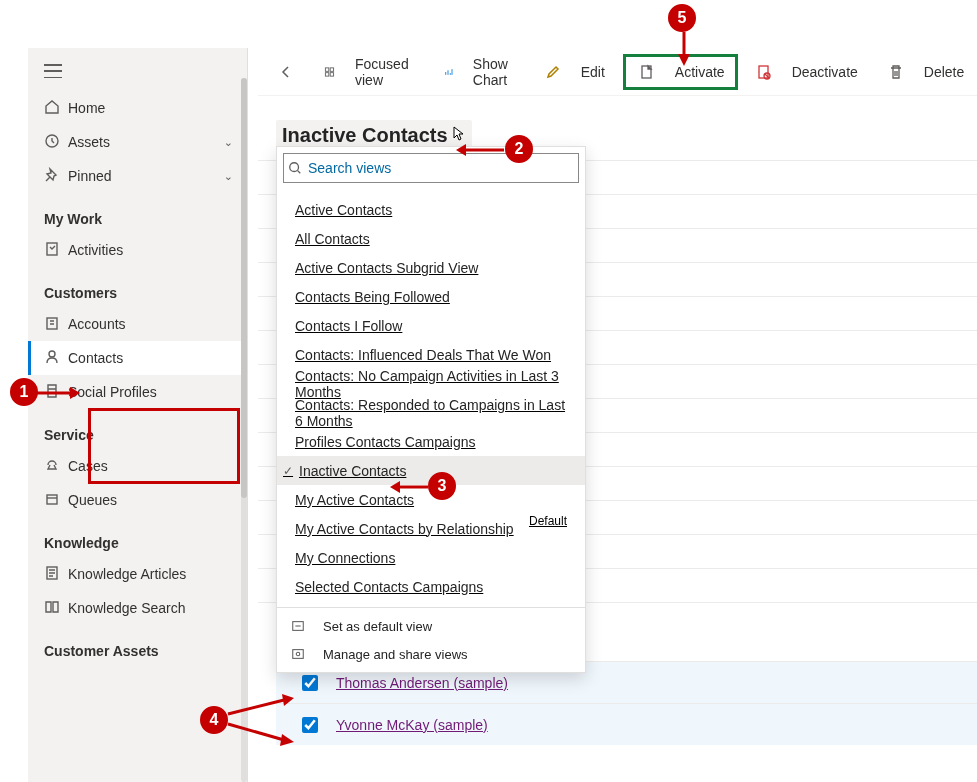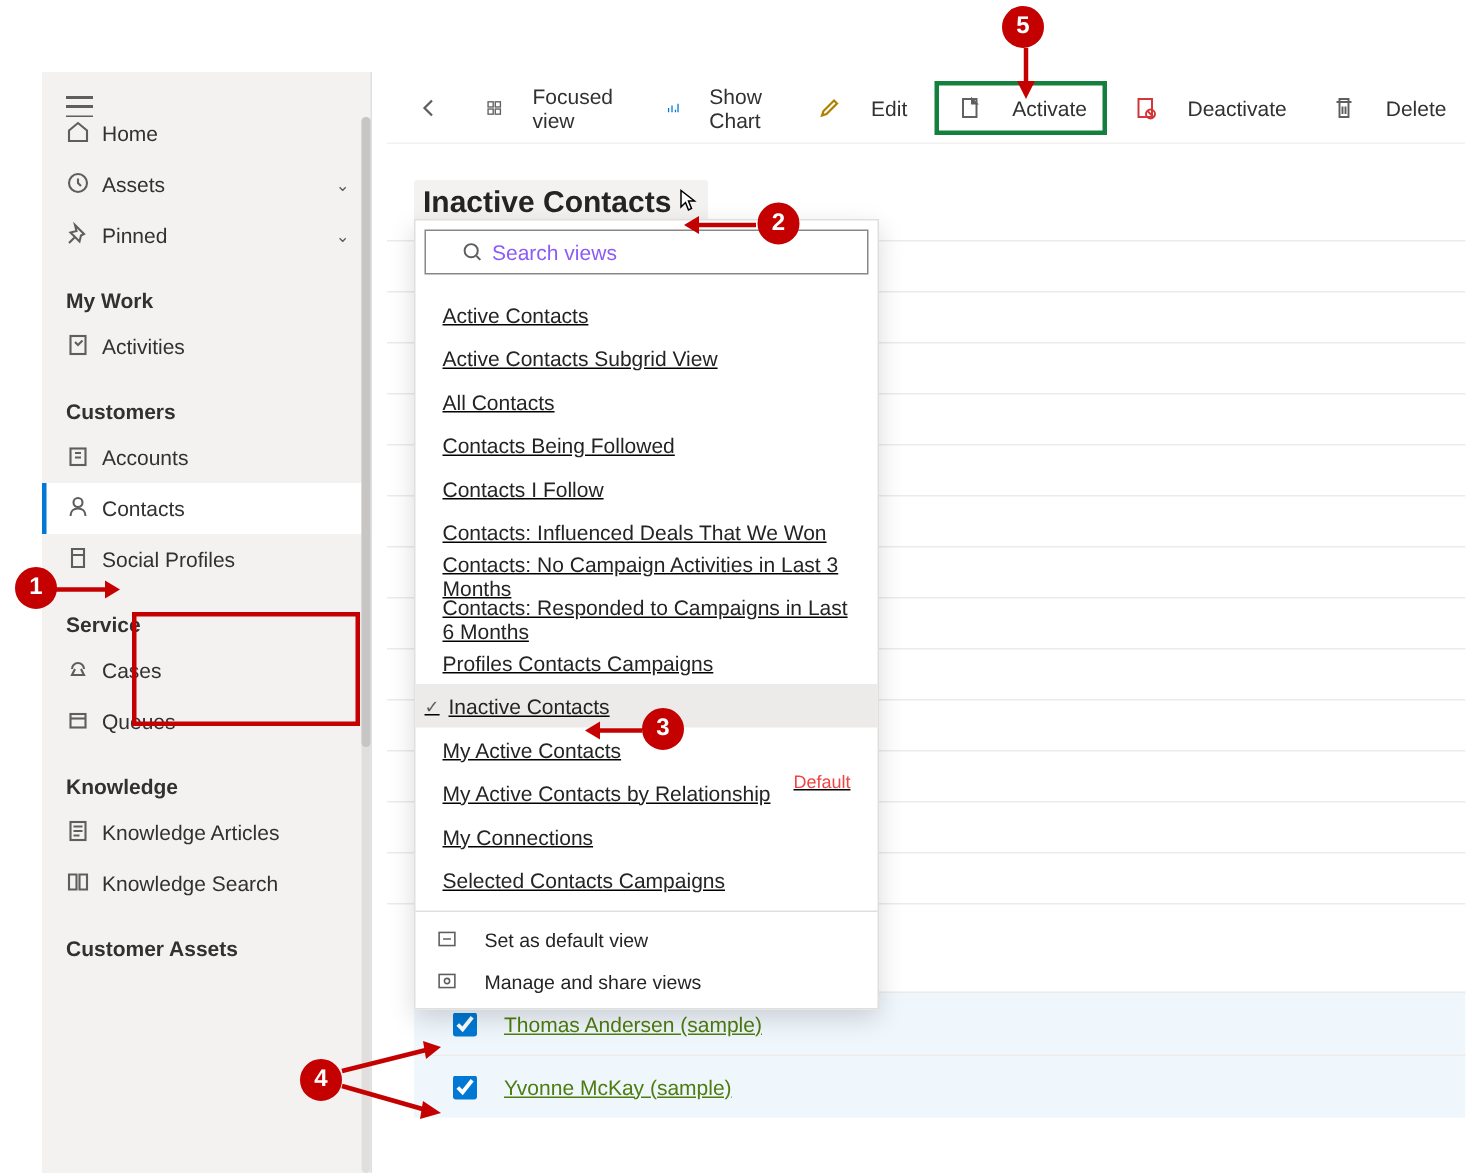--- a/index.html
+++ b/index.html
@@ -3,53 +3,53 @@
 <meta charset="utf-8">
 <style>
 * { margin:0; padding:0; box-sizing:border-box; font-family:"Segoe UI",sans-serif; }
 body { width:977px; height:782px; background:#fff; position:relative; overflow:hidden; }
 
 .sidebar { position:absolute; left:28px; top:48px; width:220px; background:#f3f2f1; height:734px; border-right:1px solid #e1dfdd; }
 .scrolltrack { position:absolute; right:0; top:30px; bottom:0; width:6px; background:#e1dfdd; border-radius:3px; }
 .scrollthumb { position:absolute; top:0; width:100%; height:420px; background:#c8c6c4; border-radius:3px; }
 .hamburger { position:absolute; left:16px; top:16px; width:18px; height:14px; display:flex; flex-direction:column; justify-content:space-between; cursor:pointer; }
 .hamburger span { height:1.5px; background:#605e5c; }
-.nav { padding:24px 0 0 0; }
+.nav { padding:43px 0 0 0; }
 .nav-item { display:flex; align-items:center; height:34px; padding-left:16px; cursor:pointer; color:#323130; font-size:14px; }
 .nav-item .nic { width:24px; text-align:left; color:#605e5c; }
 .nav-item .chev { margin-left:auto; margin-right:14px; color:#605e5c; font-size:11px; }
 .nav-item.active { background:#fff; border-left:3px solid #0078d4; padding-left:13px; }
 .nav-section { padding:18px 0 6px 16px; font-weight:600; font-size:14px; color:#323130; }
 .svgicon { width:16px; height:16px; stroke:#605e5c; fill:none; stroke-width:1.4; }
 
 .main { position:absolute; left:258px; right:0; top:48px; bottom:0; background:#fff; }
 .cmdbar { height:48px; display:flex; align-items:center; gap:6px; padding:0 8px; border-bottom:1px solid #f3f2f1; }
 .cmdbtn { display:flex; align-items:center; gap:20px; height:36px; padding:0 10px; font-size:14px; color:#323130; cursor:pointer; border:2px solid transparent; }
 .cmdbtn svg { width:16px; height:16px; }
 .cmdbtn.back svg { stroke:#605e5c; fill:none; }
 .iconbox { width:16px; height:16px; }
 
 .content { padding:24px 18px 0 18px; position:relative; }
 .viewtitle { font-size:20px; font-weight:600; color:#242424; display:inline-flex; align-items:center; padding:4px 6px; background:#f3f2f1; border-radius:2px; }
 .viewtitle .cursor { margin-left:2px; font-size:14px; }
 
 .viewdrop { position:absolute; left:18px; top:50px; width:310px; background:#fff; border:1px solid #e1dfdd; box-shadow:0 6px 16px rgba(0,0,0,.15); z-index:3; }
-.searchv { margin:6px; height:30px; border:1px solid #8a8886; display:flex; align-items:center; padding:0 24px; gap:6px; color:#8b5cf6; font-size:14px; }
+.searchv { margin:6px; height:30px; border:1px solid #8a8886; display:flex; align-items:center; padding:0 4px; gap:6px; color:#0369a1; font-size:14px; }
 .vlist { padding:6px 0; max-height:430px;text-decoration:underline; }
 .vitem { display:flex; align-items:center; height:29px; padding:0 18px; font-size:14px; color:#242424; cursor:pointer; }
 .vitem.sel { background:#edebe9; }
 .vitem .chk { width:16px; margin-left:-12px; color:#605e5c; font-size:12px; }
-.vitem .def { margin-left:auto; color:#ef4444; font-size:12px;margin-top:42px; }
+.vitem .def { margin-left:auto; color:#000000; font-size:12px;margin-top:42px; }
 .vfooter { border-top:1px solid #e1dfdd; padding:4px 0; }
 .vfoot { display:flex; align-items:center; height:28px; padding:0 14px; font-size:13px; color:#242424; cursor:pointer; gap:18px; }
 
 .gridrows { position:absolute; top:565px; left:18px; right:0; }
 .gridline { border-top:1px solid #edebe9; background:#eff6fc; height:42px; display:flex; align-items:center; padding-left:26px; gap:18px; }
 .gridline input { width:16px; height:16px; accent-color:#0078d4; }
-.gridline a { color:#4d7c0f; font-size:14px; text-decoration:underline; }
+.gridline a { color:#701a75; font-size:14px; text-decoration:underline; }
 .thinline { height:34px; border-top:1px solid #edebe9; }
 
 .callout { position:absolute; width:28px; height:28px; border-radius:50%; background:#c40000; color:#fff; font-weight:700; font-size:16px; display:flex; align-items:center; justify-content:center; z-index:10; border:2px solid #c40000; }
 .arrow { position:absolute; z-index:9; }
 .arrow svg line { stroke:#c40000; stroke-width:3; }
 .arrow svg polygon { fill:#c40000; }
 .redbox { position:absolute; border:3px solid #c40000; z-index:8; pointer-events:none; }
 </style>
 </head>
 <body>
@@ -241,24 +241,24 @@
             <circle cx="7" cy="7" r="5"></circle>
             <path d="M11 11l3 3"></path>
           </svg>
         <span>Search views</span>
       </div>
       <div class="vlist">
         <div class="vitem">
             <span>Active Contacts</span>
           </div>
         <div class="vitem">
+            <span>All Contacts</span>
+          </div>
+        <div class="vitem">
             <span>Active Contacts Subgrid View</span>
-          </div>
-        <div class="vitem">
-            <span>All Contacts</span>
           </div>
         <div class="vitem">
             <span>Contacts Being Followed</span>
           </div>
         <div class="vitem">
             <span>Contacts I Follow</span>
           </div>
         <div class="vitem">
             <span>Contacts: Influenced Deals That We Won</span>
           </div>

